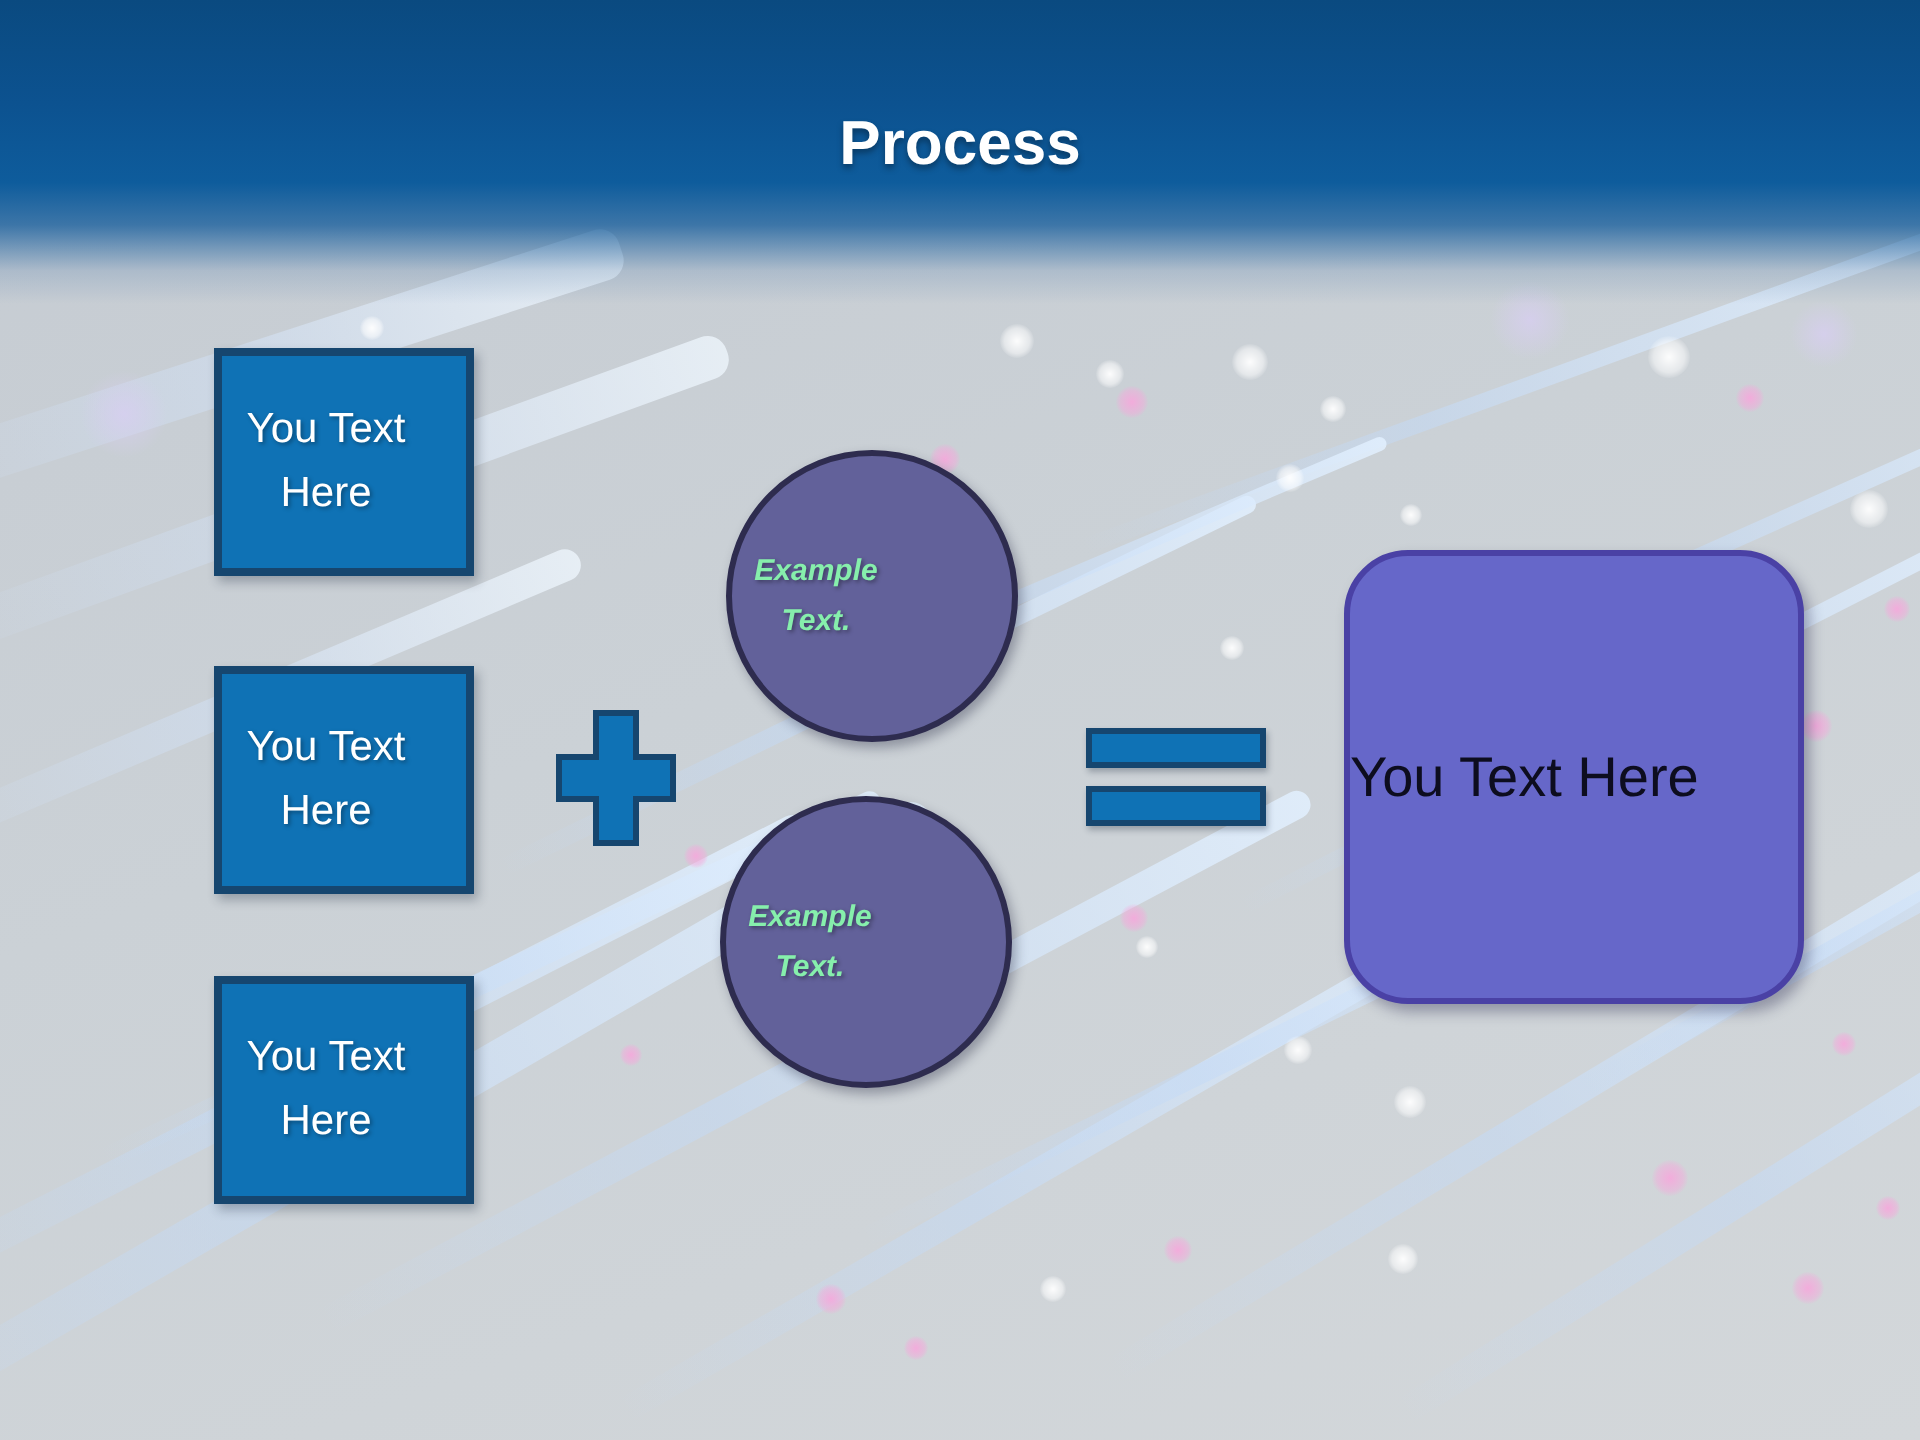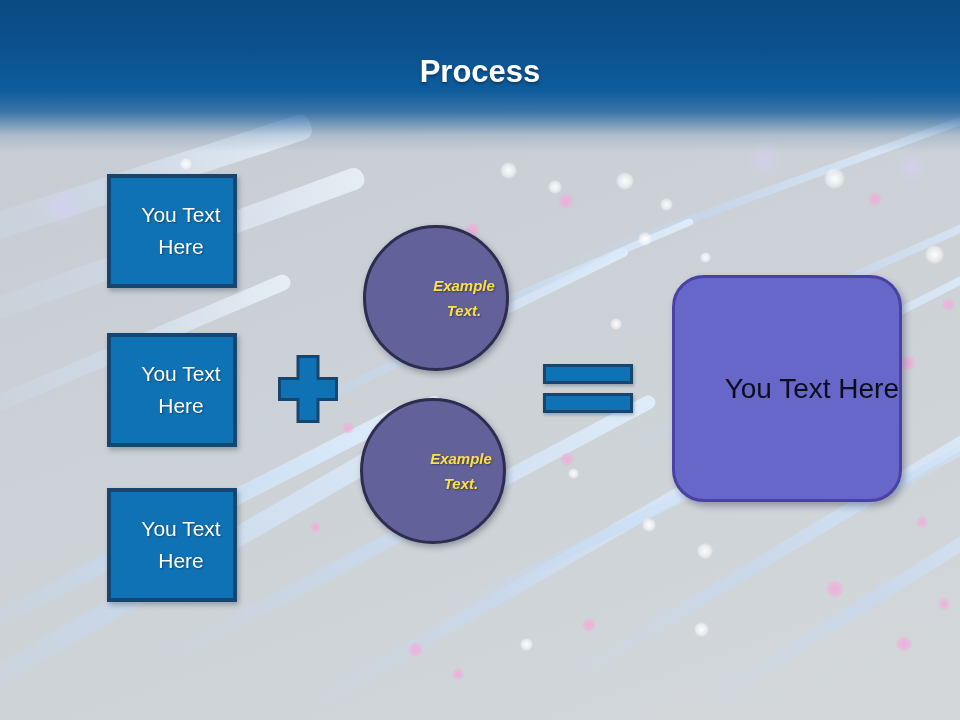--- a/index.html
+++ b/index.html
@@ -27,34 +27,34 @@
     background:linear-gradient(180deg,#0a4a80 0%,#0c5290 34%,#0e5c9c 60%,rgba(30,98,158,.82) 74%,rgba(110,145,182,.30) 89%,rgba(150,170,195,0) 100%);
   }
   .title{
     display:flex;justify-content:center;align-items:baseline;gap:10px;
     padding-top:54px;color:#ffffff;font-size:31px;
     text-shadow:0 2px 3px rgba(0,0,0,.35);
   }
   .title .b{font-weight:700;}
   .title .r{font-weight:400;}
   
-  .shape{position:absolute;z-index:3;display:flex;align-items:center;justify-content:flex-end;text-align:center;box-sizing:border-box;}
+  .shape{position:absolute;z-index:3;display:flex;align-items:center;justify-content:flex-start;text-align:center;box-sizing:border-box;}
   .square{
     left:107px;width:130px;height:114px;
     background:#0f72b5;border:4px solid #16466f;
     box-shadow:2px 3px 5px rgba(25,40,60,.3);
     color:#fff;font-size:21px;line-height:32px;
     text-shadow:1px 1px 2px rgba(0,0,0,.35);
   }
   .square .txt{width:104px;}
   .circle{
     width:146px;height:146px;border-radius:50%;
     background:#62619a;border:3px solid #2e2c4f;
     box-shadow:2px 3px 6px rgba(25,30,55,.35);
-    color:#fde047;font-size:15px;font-weight:700;font-style:italic;line-height:25px;
+    color:#86efac;font-size:15px;font-weight:700;font-style:italic;line-height:25px;
     text-shadow:1px 1px 2px rgba(0,0,0,.4);
   }
   .circle .txt{width:84px;}
   .op{z-index:3;position:absolute;}
   .eqbar{
     width:84px;height:14px;background:#0f72b5;border:3px solid #16466f;
     box-shadow:1px 2px 3px rgba(25,40,60,.3);
   }
   .eqbar+.eqbar{margin-top:9px;}
   .result{

